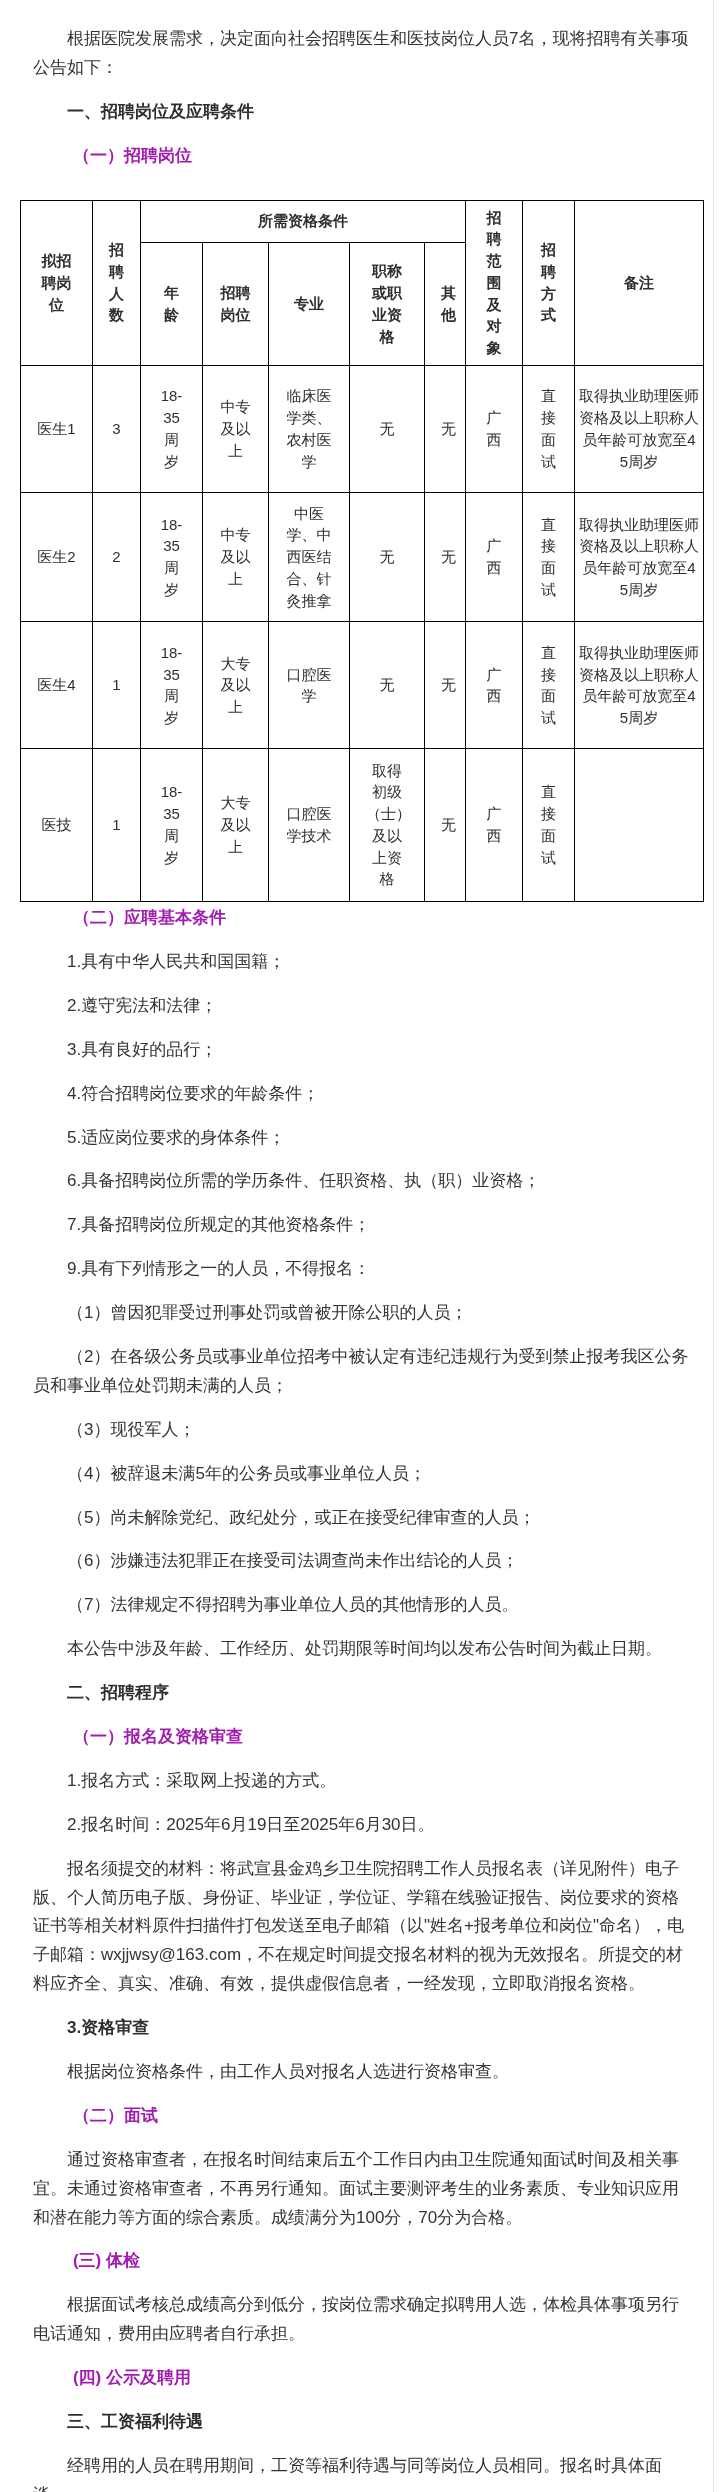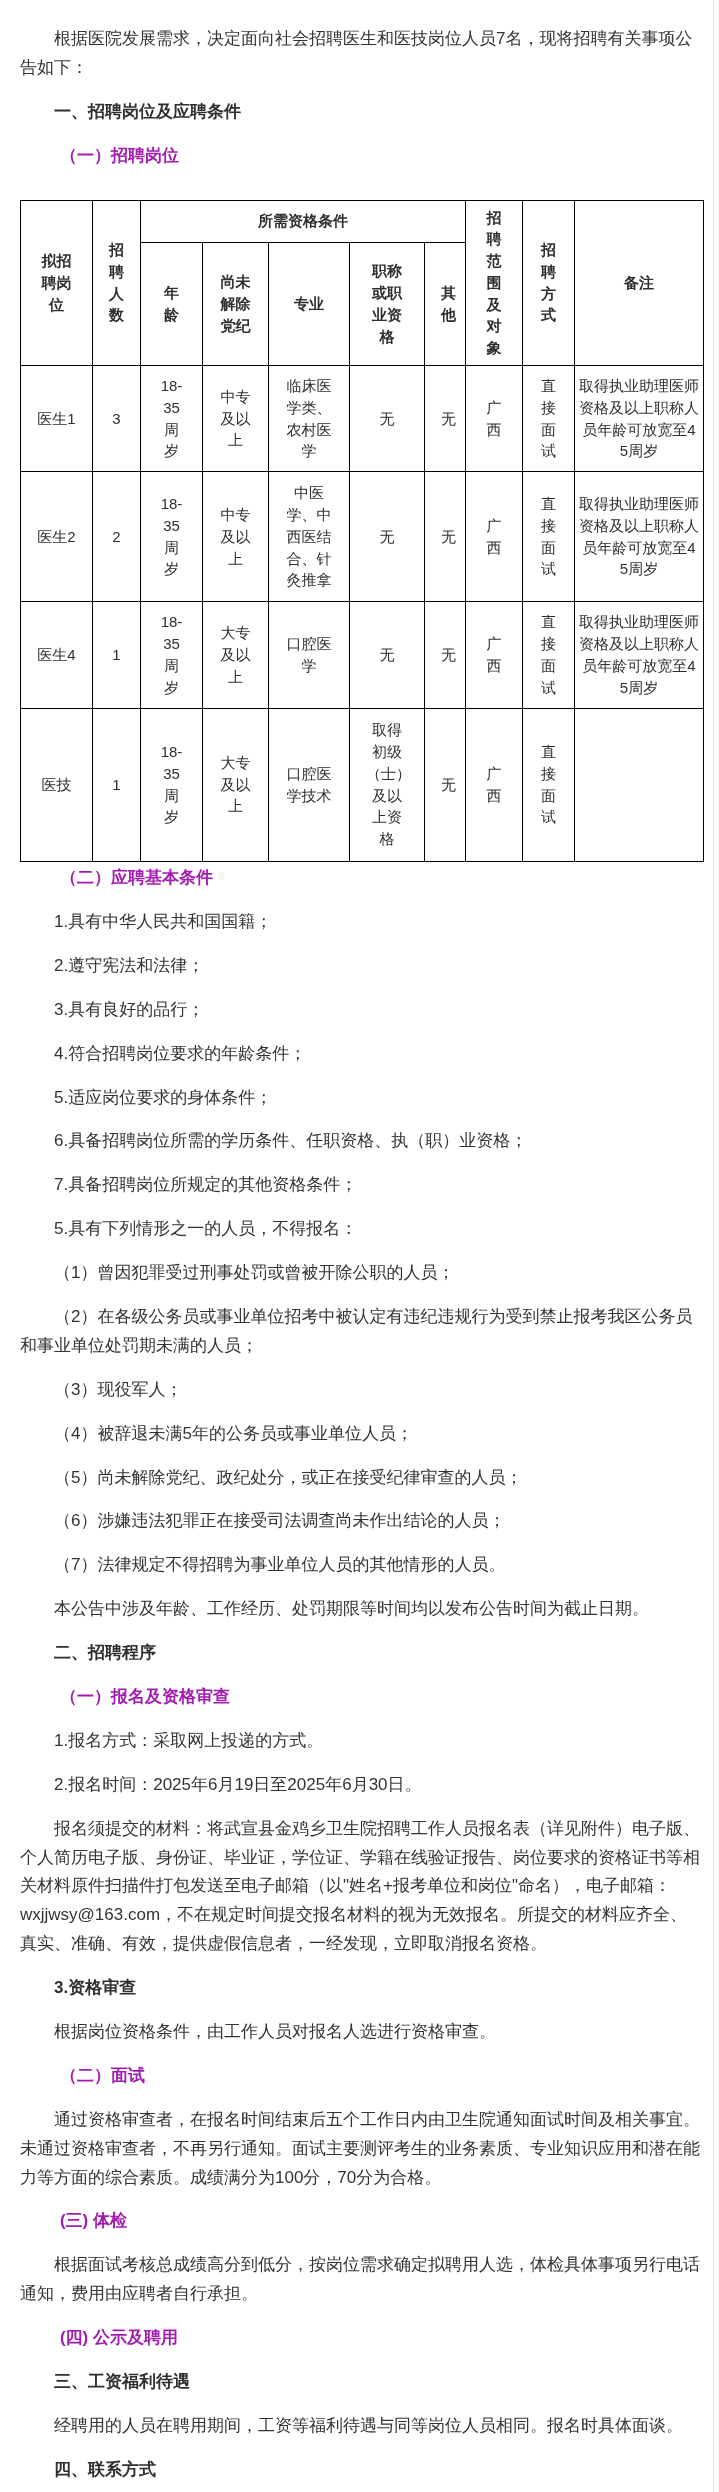--- a/index.html
+++ b/index.html
@@ -19,21 +19,21 @@
     line-height: 1.7;
     display: flex;
     flex-direction: column;
   }
   .edge-line {
     position: absolute;
     top: 0; right: 5px;
     width: 1px; height: 100%;
     background: #e6e6e6;
   }
-  .blk { margin: 15px 0; }
+  .blk { margin: 15px 13px; }
   .blk.p  { text-indent: 2em; }
   .blk.h1 { font-weight: bold; text-indent: 2em; color: #2f2f2f; }
   .blk.h2 { font-weight: bold; text-indent: 2.35em; color: #a21caf; }
   .blk.h3 { font-weight: bold; text-indent: 2em; color: #2f2f2f; }
 
   table.jobs {
     border-collapse: collapse;
     margin: 14px 0 18px 0;
     width: 683px;
     table-layout: fixed;
@@ -42,21 +42,21 @@
     color: #2f2f2f;
   }
   table.jobs th, table.jobs td {
     border: 1px solid #000000;
     text-align: center;
     vertical-align: middle;
     padding: 6px 16px;
     word-break: break-all;
   }
   table.jobs th { font-weight: bold; }
-  table.jobs td.note-cell { padding: 6px 4px; margin-top: 21px; }
+  table.jobs td.note-cell { padding: 16px 4px; margin-top: 21px; }
   tr.data-row { height: 84px; }
   tr.data-row-last { height: 102px; }
 </style>
 </head>
 <body>
 
 <div class="page">
   <div class="edge-line"></div>
 
   <div id="blocks-before">
@@ -82,21 +82,21 @@
       <tr>
         <th rowspan="2">拟招聘岗位</th>
         <th rowspan="2">招聘人数</th>
         <th colspan="5">所需资格条件</th>
         <th rowspan="2">招聘范围及对象</th>
         <th rowspan="2">招聘方式</th>
         <th rowspan="2">备注</th>
       </tr>
       <tr>
         <th>年龄</th>
-        <th>尚未解除党纪</th>
+        <th>招聘岗位</th>
         <th>专业</th>
         <th>职称或职业资格</th>
         <th>其他</th>
       </tr>
     </thead>
     <tbody id="jobs-tbody">
     <tr class="data-row">
       <td>医生1</td>
       <td>3</td>
       <td>18-35周岁</td>
@@ -152,21 +152,21 @@
 
   <div id="blocks-after">
       <div class="blk h2">（二）应聘基本条件</div>
       <div class="blk p">1.具有中华人民共和国国籍；</div>
       <div class="blk p">2.遵守宪法和法律；</div>
       <div class="blk p">3.具有良好的品行；</div>
       <div class="blk p">4.符合招聘岗位要求的年龄条件；</div>
       <div class="blk p">5.适应岗位要求的身体条件；</div>
       <div class="blk p">6.具备招聘岗位所需的学历条件、任职资格、执（职）业资格；</div>
       <div class="blk p">7.具备招聘岗位所规定的其他资格条件；</div>
-      <div class="blk p">5.具有下列情形之一的人员，不得报名：</div>
+      <div class="blk p">9.具有下列情形之一的人员，不得报名：</div>
       <div class="blk p">（1）曾因犯罪受过刑事处罚或曾被开除公职的人员；</div>
       <div class="blk p">（2）在各级公务员或事业单位招考中被认定有违纪违规行为受到禁止报考我区公务员和事业单位处罚期未满的人员；</div>
       <div class="blk p">（3）现役军人；</div>
       <div class="blk p">（4）被辞退未满5年的公务员或事业单位人员；</div>
       <div class="blk p">（5）尚未解除党纪、政纪处分，或正在接受纪律审查的人员；</div>
       <div class="blk p">（6）涉嫌违法犯罪正在接受司法调查尚未作出结论的人员；</div>
       <div class="blk p">（7）法律规定不得招聘为事业单位人员的其他情形的人员。</div>
       <div class="blk p">本公告中涉及年龄、工作经历、处罚期限等时间均以发布公告时间为截止日期。</div>
       <div class="blk h1">二、招聘程序</div>
       <div class="blk h2">（一）报名及资格审查</div>

